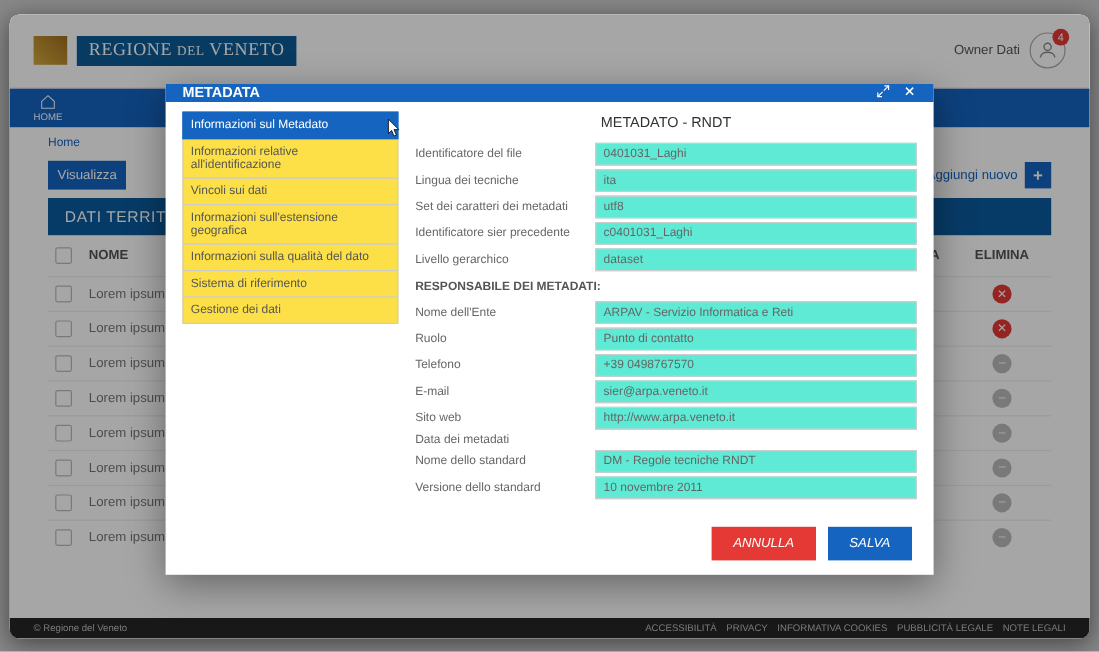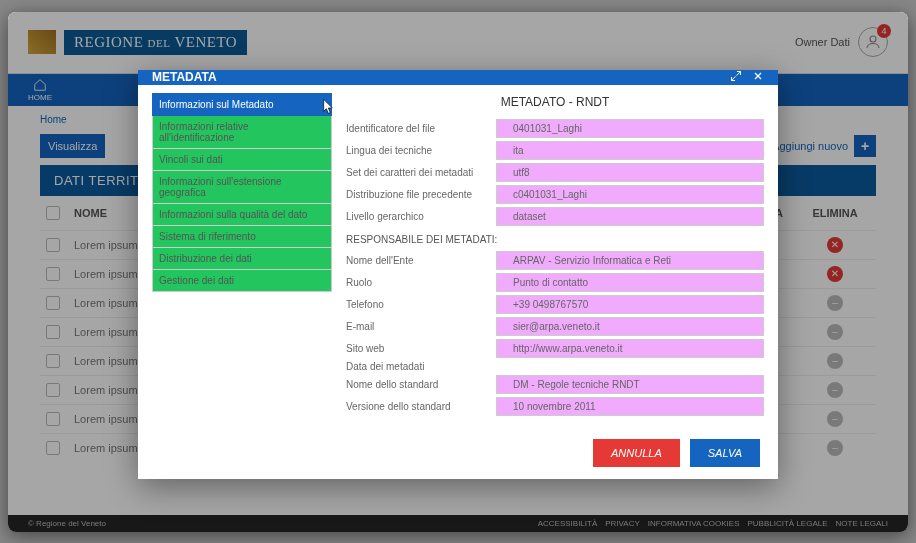--- a/index.html
+++ b/index.html
@@ -41,29 +41,29 @@
 
   
   .dim{position:absolute;inset:0;background:rgba(0,0,0,0.35);}
 
   
   .modal{position:absolute;top:58px;left:50%;transform:translateX(-50%);width:640px;background:#fff;box-shadow:0 8px 30px rgba(0,0,0,0.4);}
   .modal-head{background:#1565c0;color:#fff;padding:0 14px;display:flex;align-items:center;justify-content:space-between;font-size:12px;font-weight:bold;}
   .modal-head .hicons{display:flex;gap:10px;font-size:12px;}
   .modal-body{display:flex;gap:14px;padding:8px 14px;}
   .side-menu{width:180px;font-size:10px;}
-  .side-menu .mitem{border:1px solid #ccc;padding:5px 6px;margin-bottom:-1px;color:#555;background:#22c55e;cursor:pointer;}
+  .side-menu .mitem{border:1px solid #ccc;padding:5px 6px;margin-bottom:-1px;color:#555;background:#fde047;cursor:pointer;}
   .side-menu .mitem.active{background:#1565c0;color:#fff;border-color:#1565c0;position:relative;}
   .cursor{position:absolute; right:-6px; top:4px; width:16px;height:16px;}
   .form-area{flex:1;font-size:10px;color:#555;}
   .form-title{text-align:center;font-size:12px;color:#333;margin:2px 0 10px;font-weight:normal;}
   .form-row{display:flex;align-items:center;margin-bottom:3px;}
   .form-row .lbl{width:150px;color:#666;}
-  .form-row .val{flex:1;border:1px solid #ccc;padding:3px 16px;color:#666;background:#f0abfc;}
-  .form-sub{font-weight:normal;color:#555;margin:8px 0 6px;}
+  .form-row .val{flex:1;border:1px solid #ccc;padding:3px 6px;color:#666;background:#5eead4;}
+  .form-sub{font-weight:bold;color:#555;margin:8px 0 6px;}
   .modal-foot{display:flex;justify-content:flex-end;gap:10px;padding:12px 18px;}
   .btn{padding:8px 18px;font-size:11px;color:#fff;border:none;cursor:pointer;font-style:italic;}
   .btn-cancel{background:#e53935;}
   .btn-save{background:#1565c0;}
 </style>
 </head>
 <body>
 
 <div class="frame">
 
@@ -227,40 +227,39 @@
     <div class="modal-body">
       <div class="side-menu" id="side-menu">
           <div class="mitem active">Informazioni sul Metadato<span class="cursor"><svg viewBox="0 0 24 24" width="16" height="16">
                 <path fill="#fff" stroke="#000" stroke-width="1" d="M4 2l0 18 4-4 3 7 3-1-3-7 6 0z"></path>
               </svg></span></div>
           <div class="mitem">Informazioni relative all'identificazione</div>
           <div class="mitem">Vincoli sui dati</div>
           <div class="mitem">Informazioni sull'estensione geografica</div>
           <div class="mitem">Informazioni sulla qualità del dato</div>
           <div class="mitem">Sistema di riferimento</div>
-          <div class="mitem">Distribuzione dei dati</div>
           <div class="mitem">Gestione dei dati</div>
         </div>
       <div class="form-area">
         <div class="form-title">METADATO - RNDT</div>
         <div id="fields1">
             <div class="form-row">
               <div class="lbl">Identificatore del file</div>
               <div class="val">0401031_Laghi</div>
             </div>
             <div class="form-row">
               <div class="lbl">Lingua dei tecniche</div>
               <div class="val">ita</div>
             </div>
             <div class="form-row">
               <div class="lbl">Set dei caratteri dei metadati</div>
               <div class="val">utf8</div>
             </div>
             <div class="form-row">
-              <div class="lbl">Distribuzione file precedente</div>
+              <div class="lbl">Identificatore sier precedente</div>
               <div class="val">c0401031_Laghi</div>
             </div>
             <div class="form-row">
               <div class="lbl">Livello gerarchico</div>
               <div class="val">dataset</div>
             </div>
           </div>
         <div class="form-sub">RESPONSABILE DEI METADATI:</div>
         <div id="fields2">
             <div class="form-row">

